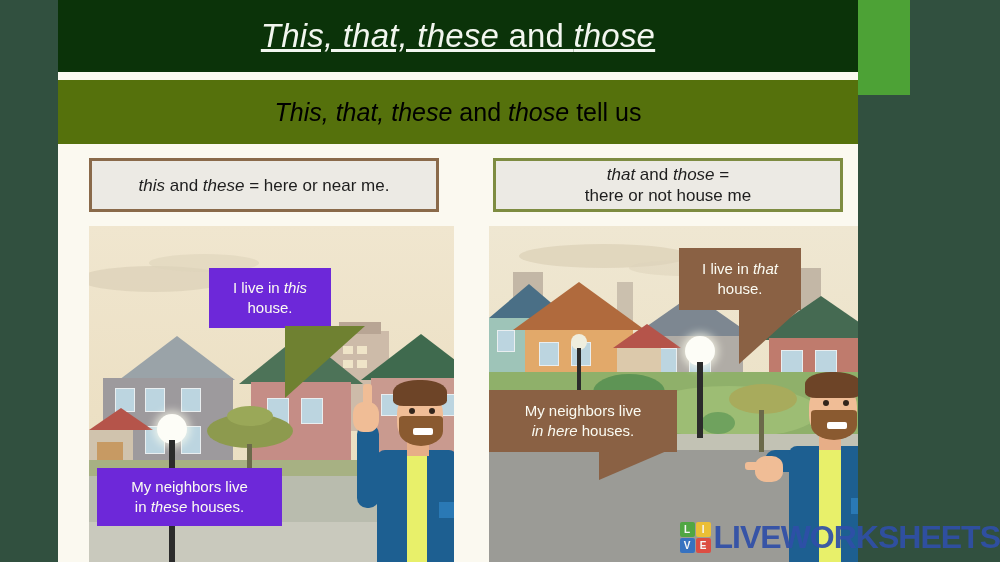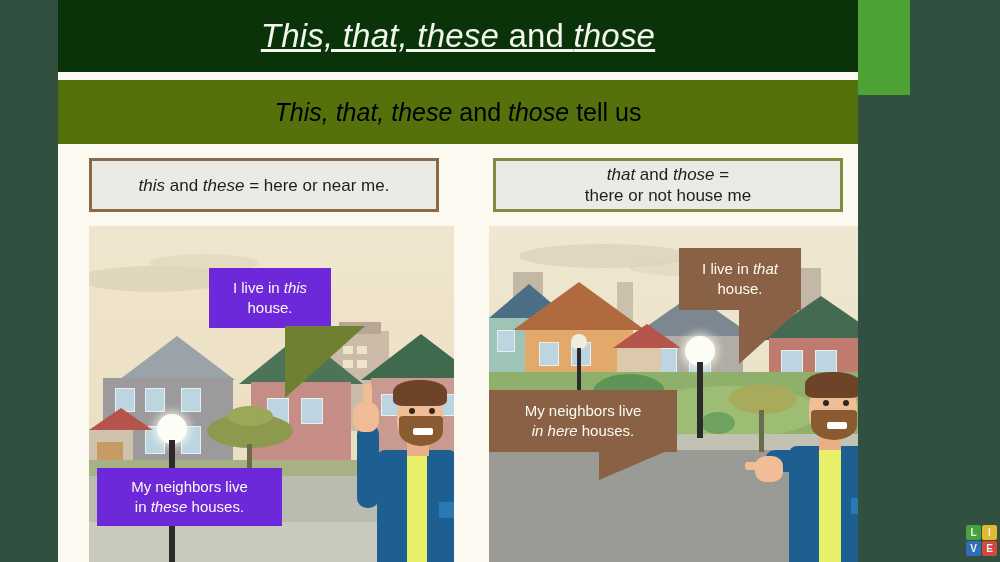--- a/index.html
+++ b/index.html
@@ -312,15 +312,16 @@
     </div>
   </div>
 
   <div class="wm">
     <div class="wm-logo">
       <div class="wm-cell wm-L">L</div>
       <div class="wm-cell wm-I">I</div>
       <div class="wm-cell wm-V">V</div>
       <div class="wm-cell wm-E">E</div>
     </div>
+    <div class="wm-text">LIVEWORKSHEETS</div>
   </div>
 
 </div>
 
 </body></html>

